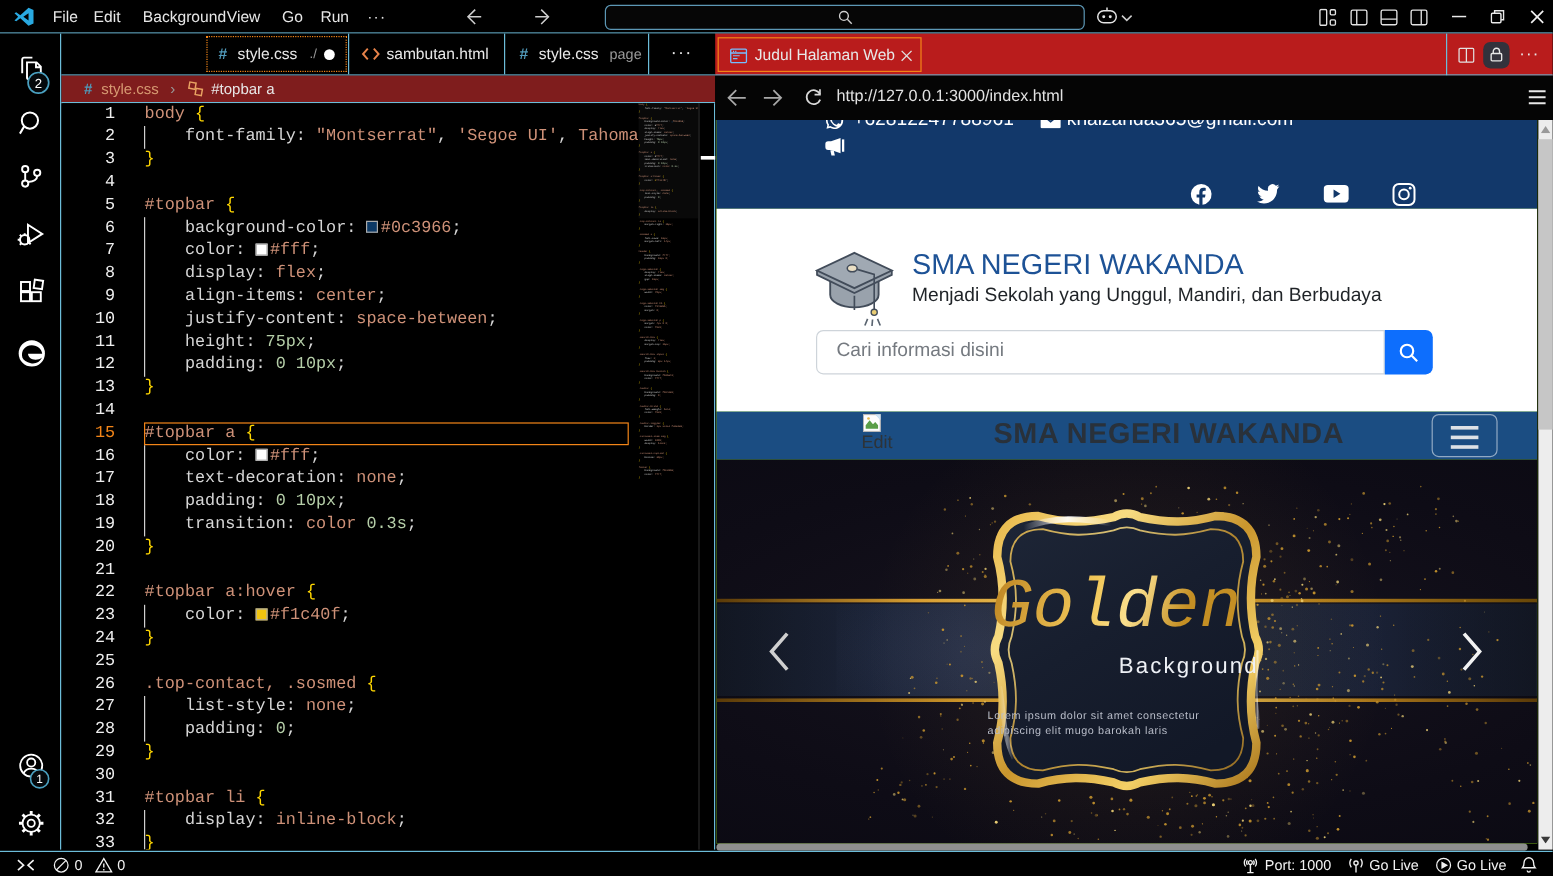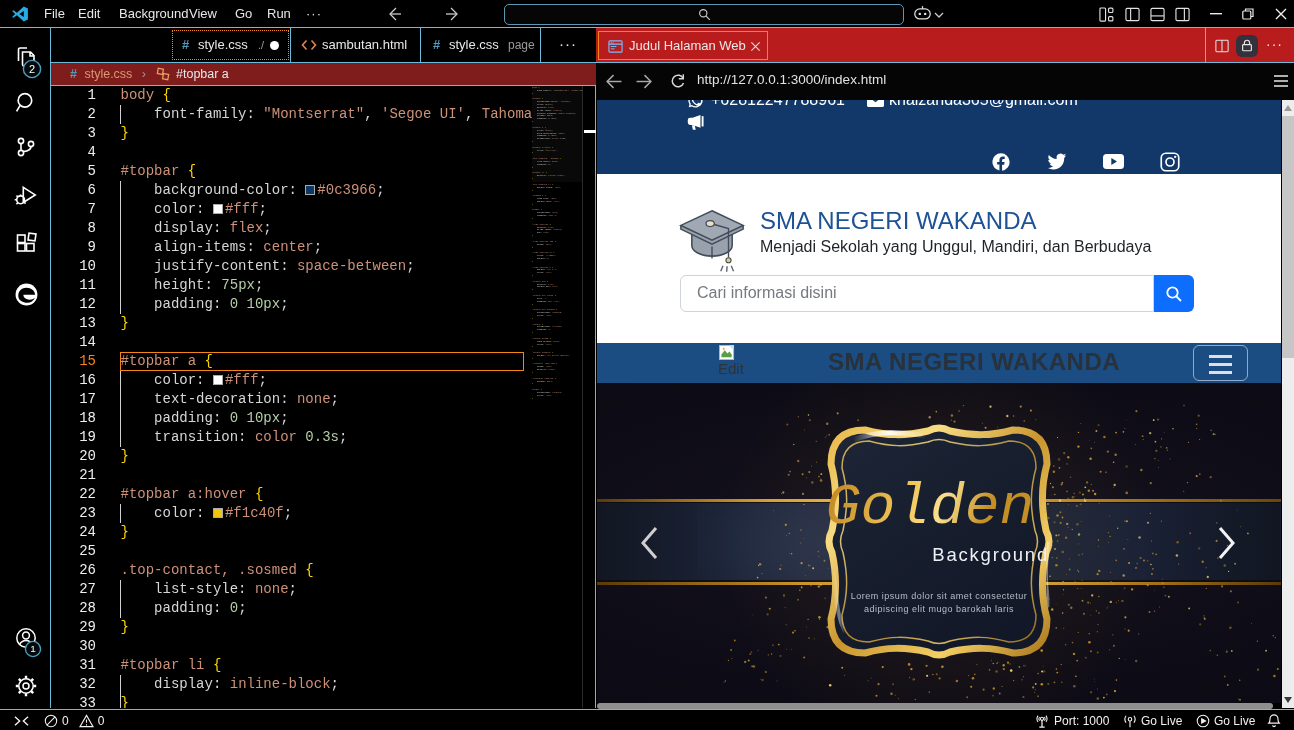--- a/index.html
+++ b/index.html
@@ -1101,21 +1101,21 @@
         </defs>
         <path id="frOuter" d="M 8 42 Q 8 8 42 8 C 64 14 82 14 105 9 Q 116 3 127 9 C 150 14 168 14 190 8 Q 224 8 224 42 C 218 64 218 85.5 223 108.5 Q 229 119.5 223 130.5 C 218 153.5 218 175 224 197 Q 224 231 190 231 C 168 225 150 225 127 230 Q 116 236 105 230 C 82 225 64 225 42 231 Q 8 231 8 197 C 14 175 14 153.5 9 130.5 Q 3 119.5 9 108.5 C 14 85.5 14 64 8 42 Z" fill="url(#fill)" stroke="url(#gold)" stroke-width="7"></path>
         <path id="frInner" d="M 19 46 Q 19 19 46 19 C 68 25 82 25 105 20 Q 116 15 127 20 C 150 25 164 25 186 19 Q 213 19 213 46 C 207 68 207 85.5 212 108.5 Q 217 119.5 212 130.5 C 207 153.5 207 171 213 193 Q 213 220 186 220 C 164 214 150 214 127 219 Q 116 224 105 219 C 82 214 68 214 46 220 Q 19 220 19 193 C 25 171 25 153.5 20 130.5 Q 15 119.5 20 108.5 C 25 85.5 25 68 19 46 Z" fill="none" stroke="url(#gold)" stroke-width="1.5" opacity="0.85"></path>
         <path d="M30 18 C 55 8 80 10 103 14" stroke="url(#shine)" stroke-width="5" fill="none"></path>
         <path d="M226 120 C 221 146 222 166 227 185" stroke="url(#shine)" stroke-width="4" fill="none" opacity="0.6"></path>
         <path d="M10 150 C 14 170 12 190 22 210" stroke="url(#shine)" stroke-width="4" fill="none" opacity="0.5"></path>
       </svg>
 
       <div class="abs" style="left:227px;top:92px;width:212px;text-align:center;font-family:Liberation Mono, monospace;font-style:italic;font-weight:normal;font-size:58px;background:linear-gradient(110deg,#b97f1d,#f2c85a 40%,#fadf8e 55%,#c48f24 75%);-webkit-background-clip:text;background-clip:text;color:transparent">Golden</div>
       <div class="abs" style="left:236px;top:161px;width:216px;text-align:right;font-size:18.5px;color:#eef1f6;letter-spacing:1.8px">Background</div>
-      <div class="abs" style="left:226px;top:207px;width:232px;text-align:center;font-size:9px;color:#b9bdc9;letter-spacing:0.5px;line-height:12.5px">Lorem ipsum dolor sit amet consectetur<br>adipiscing elit mugo barokah laris</div>
+      <div class="abs" style="left:226px;top:207px;width:232px;font-size:9px;color:#b9bdc9;letter-spacing:0.5px;line-height:12.5px">Lorem ipsum dolor sit amet consectetur<br>adipiscing elit mugo barokah laris</div>
 
       <svg class="abs" style="left:43px;top:143px" width="19" height="34" viewBox="0 0 19 34" fill="none" stroke="#cfcfcf" stroke-width="3">
           <path d="M16 2 L3 17 L16 32"></path>
         </svg>
       <svg class="abs" style="left:620px;top:143px" width="19" height="34" viewBox="0 0 19 34" fill="none" stroke="#f2f2f2" stroke-width="3">
           <path d="M3 2 L16 17 L3 32"></path>
         </svg>
     </div>
   </div>
   <div class="abs" id="vsb">

